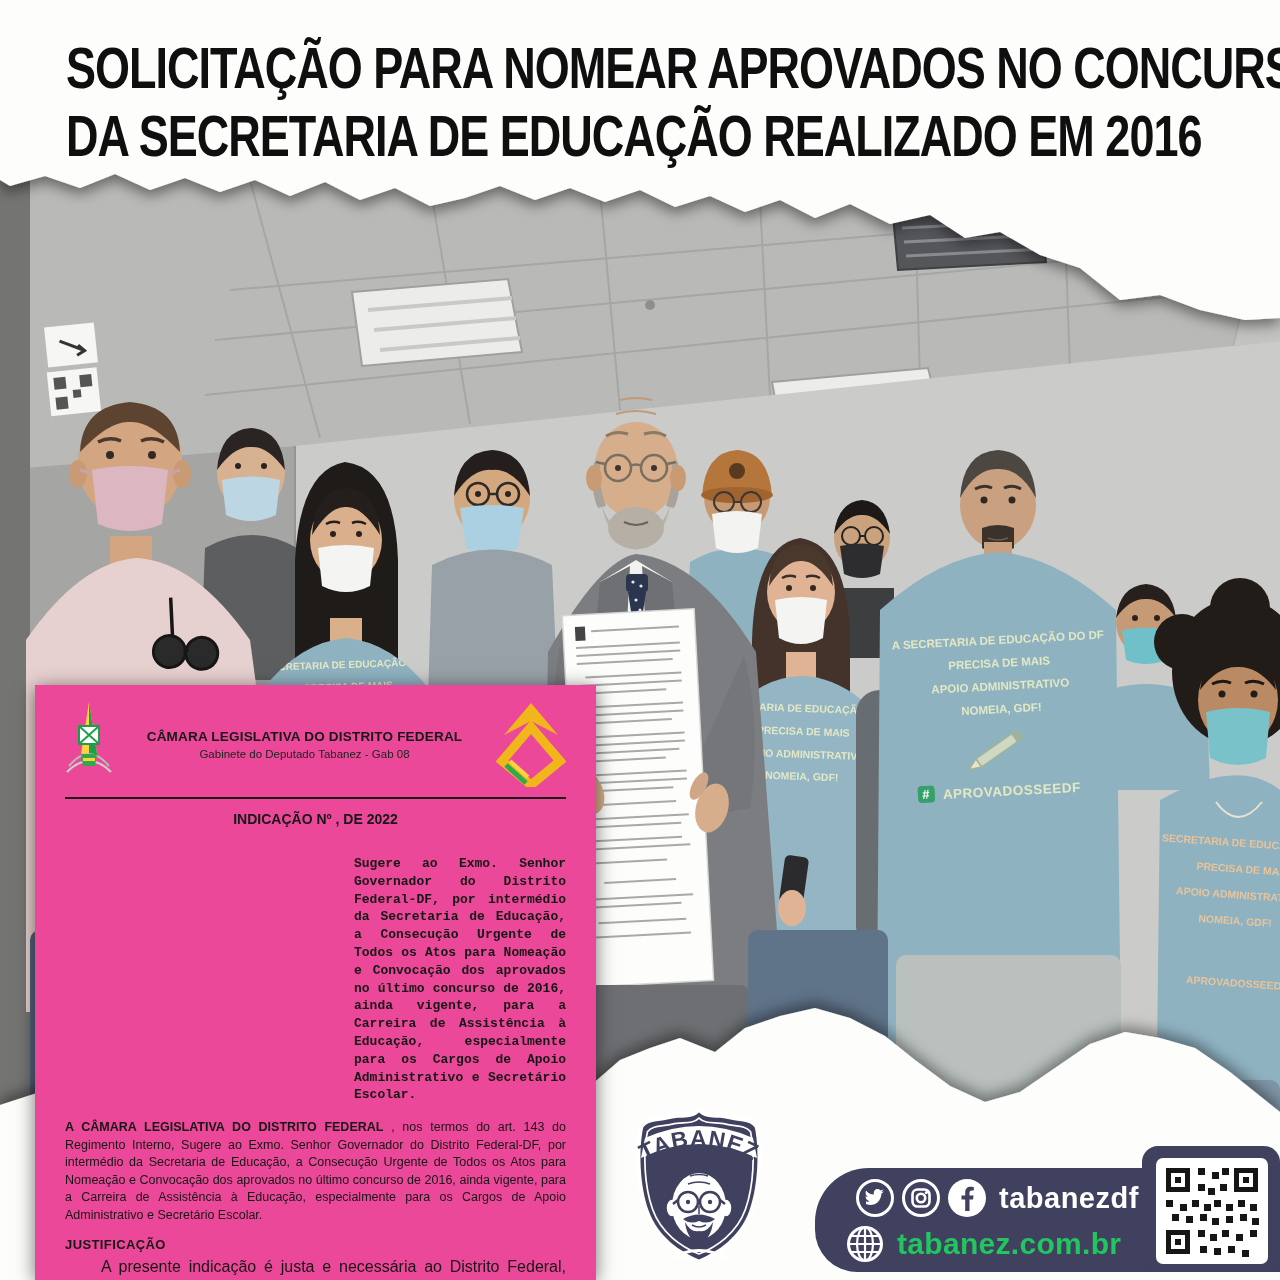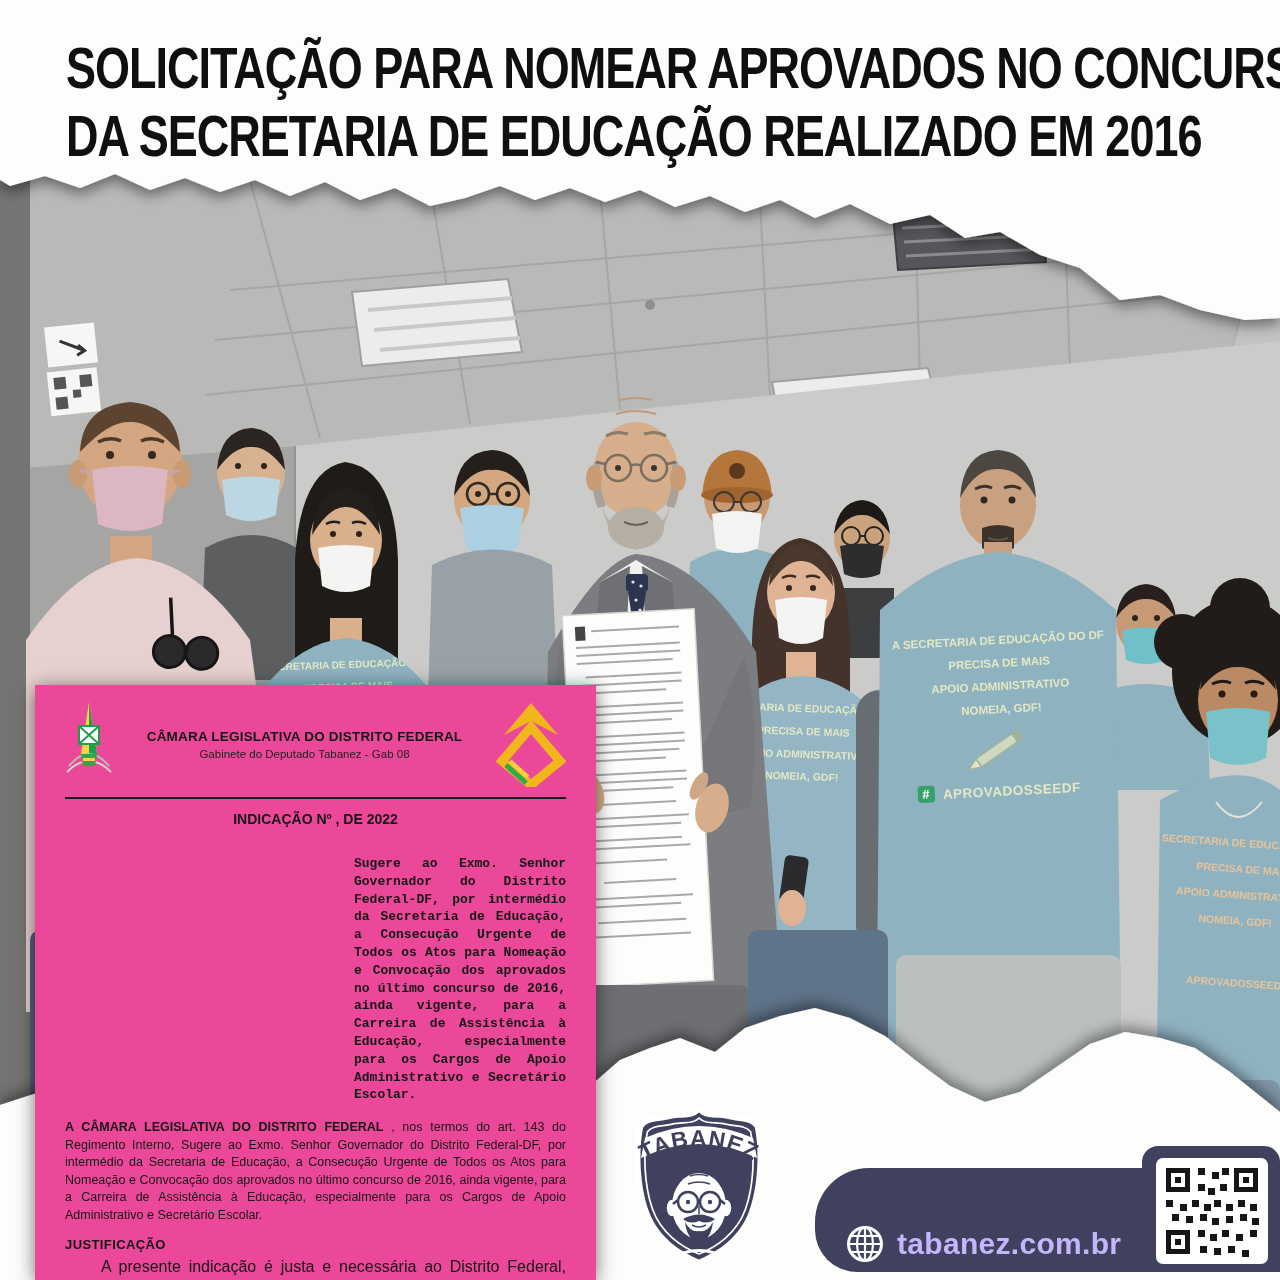--- a/index.html
+++ b/index.html
@@ -36,21 +36,21 @@
   
   .shield{position:absolute;left:628px;top:1104px;z-index:55;}
   .social-banner{position:absolute;left:815px;top:1168px;width:465px;height:104px;
     background:#3f415f;border-radius:54px 0 0 42px;z-index:50;}
   .qr-back{position:absolute;left:1142px;top:1146px;width:138px;height:126px;
     background:#3f415f;border-radius:16px;z-index:51;}
   .s-row{position:absolute;display:flex;align-items:center;gap:6px;}
   .s-row1{left:40px;top:10px;}
   .s-row2{left:30px;top:56px;}
   .s-handle{color:#fff;font-weight:bold;font-size:29px;letter-spacing:.5px;margin-left:6px;}
-  .s-site{color:#c4b5fd;font-weight:bold;font-size:30px;letter-spacing:.3px;margin-left:6px;}
+  .s-site{color:#22c55e;font-weight:bold;font-size:30px;letter-spacing:.3px;margin-left:6px;}
   .qr{position:absolute;left:1156px;top:1158px;z-index:52;}
 </style>
 </head>
 <body>
 
 <div id="canvas">
 
   <svg id="scene" width="1280" height="1280" viewBox="0 0 1280 1280">
     <defs>
       <filter id="tearDown" x="-5%" y="-5%" width="110%" height="115%">
@@ -452,20 +452,37 @@
         <circle cx="82" cy="98" r="2.2" fill="#3f415f"></circle>
       <path d="M71 102 L71 110" stroke="#3f415f" stroke-width="1.5"></path>
       <path d="M55 115 Q71 106 87 115 Q80 121 71 117 Q62 121 55 115 Z" fill="#3f415f"></path>
       <path d="M64 121 Q71 125 78 121" stroke="#3f415f" stroke-width="1.5" fill="none"></path>
       <path d="M57 118 Q59 136 71 139 Q83 136 85 118 Q79 129 71 127 Q63 129 57 118 Z" fill="#3f415f"></path>
       <path d="M40 156 Q71 137 102 156" stroke="#ffffff" stroke-width="3" fill="none"></path>
     </g>
   </svg>
 
   <div class="social-banner">
+    <div class="s-row s-row1">
+      <svg width="40" height="40" viewBox="0 0 40 40">
+        <circle cx="20" cy="20" r="17.5" fill="none" stroke="#ffffff" stroke-width="3"></circle>
+        <path fill="#ffffff" d="M11,26 C16,28 22,27 25,21 C26,19 26.5,17 26.5,15.5 L29,13.5 L26.5,14 L28.5,11.5 L25.5,12.5 C24,10.5 21,10.5 19.5,12.5 C18.5,14 18.7,15.5 19,16.5 C15.5,16.5 13,15 11,12.5 C10,15 10.8,17.5 13,19 C12,19 11.2,18.8 10.5,18.3 C10.6,20.8 12.3,22.5 14.5,23.2 C13.5,23.8 12.2,23.9 11,23.6 Z"></path>
+      </svg>
+      <svg width="40" height="40" viewBox="0 0 40 40">
+        <circle cx="20" cy="20" r="17.5" fill="none" stroke="#ffffff" stroke-width="3"></circle>
+        <rect x="11.5" y="11.5" width="17" height="17" rx="5" fill="none" stroke="#ffffff" stroke-width="2.6"></rect>
+        <circle cx="20" cy="20" r="4.2" fill="none" stroke="#ffffff" stroke-width="2.6"></circle>
+        <circle cx="25.4" cy="14.6" r="1.6" fill="#ffffff"></circle>
+      </svg>
+      <svg width="40" height="40" viewBox="0 0 40 40">
+        <circle cx="20" cy="20" r="19" fill="#ffffff"></circle>
+        <path fill="#3f415f" d="M22.5,33 L22.5,21.5 L26,21.5 L26.6,17.5 L22.5,17.5 L22.5,14.8 C22.5,13.6 23.1,12.6 24.9,12.6 L26.8,12.6 L26.8,9.1 C26.8,9.1 25.2,8.8 23.6,8.8 C20.3,8.8 18.2,10.8 18.2,14.3 L18.2,17.5 L14.5,17.5 L14.5,21.5 L18.2,21.5 L18.2,33 Z"></path>
+      </svg>
+      <span class="s-handle">tabanezdf</span>
+    </div>
     <div class="s-row s-row2">
       <svg width="40" height="40" viewBox="0 0 40 40">
         <circle cx="20" cy="20" r="16.5" fill="none" stroke="#ffffff" stroke-width="3"></circle>
         <ellipse cx="20" cy="20" rx="8" ry="16.5" fill="none" stroke="#ffffff" stroke-width="2.2"></ellipse>
         <path d="M3.5,20 L36.5,20 M5.5,12 L34.5,12 M5.5,28 L34.5,28 M20,3.5 L20,36.5" stroke="#ffffff" stroke-width="2.2" fill="none"></path>
       </svg>
       <span class="s-site">tabanez.com.br</span>
     </div>
   </div>
 

